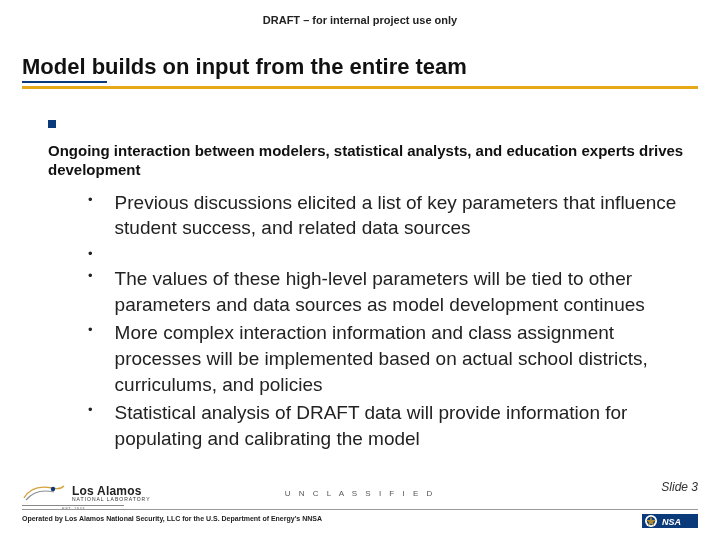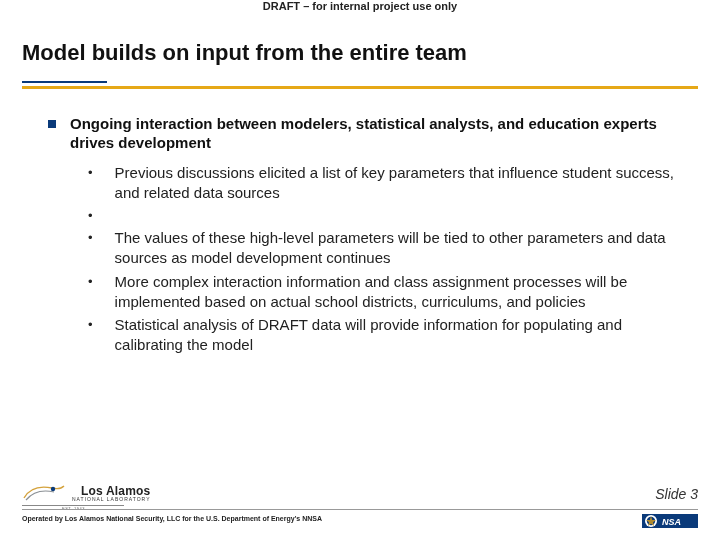--- a/index.html
+++ b/index.html
@@ -9,26 +9,27 @@
     background: #ffffff;
     font-family: Arial, Helvetica, sans-serif;
     position: relative;
     overflow: hidden;
   }
   .draft-header {
     text-align: center;
     font-size: 11px;
     font-weight: bold;
     color: #222;
+    padding-top: 14px;
   }
   .title {
     font-size: 22px;
     font-weight: bold;
     color: #111;
-    padding: 28px 22px 20px 22px;
+    padding: 28px 22px 6px 22px;
   }
   .title-underline {
     margin: 0 22px 0 22px;
     height: 3px;
     background: #e6a817;
     position: relative;
   }
   .title-underline::before {
     content: "";
     position: absolute;
@@ -39,20 +40,21 @@
     background: #0a3a7a;
   }
   .content {
     padding: 26px 30px 0 48px;
   }
   .main-bullet {
     display: flex;
     align-items: flex-start;
     gap: 14px;
     margin-bottom: 10px;
+    flex-direction: column;
   }
   .sq {
     width: 8px;
     height: 8px;
     background: #0a3a7a;
     margin-top: 5px;
     flex: 0 0 auto;
   }
   .main-text {
     font-size: 15px;
@@ -71,21 +73,21 @@
     margin-bottom: 3px;
   }
   .dot {
     font-size: 13px;
     color: #222;
     line-height: 1.4;
     flex: 0 0 auto;
     margin-top: 1px;
   }
   .sub-text {
-    font-size: 15px;
+    font-size: 19px;
     color: #222;
     line-height: 1.35;
   }
   .footer {
     position: absolute;
     left: 0;
     right: 0;
     bottom: 0;
     height: 80px;
   }
@@ -96,21 +98,20 @@
     display: flex;
     align-items: flex-end;
     gap: 6px;
   }
   .swoosh {
     width: 44px;
     height: 22px;
   }
   .logo-text {
     line-height: 1;
-    text-align: right;
   }
   .logo-top { font-size: 12px; font-weight: bold; color: #222; letter-spacing: 0.2px; }
   .logo-sub { font-size: 5px; color: #333; letter-spacing: 1px; }
   .logo-bar {
     position: absolute;
     left: 22px;
     bottom: 34px;
     width: 102px;
     height: 1px;
     background: #888;
@@ -121,22 +122,22 @@
     left: 0; right: 0;
     bottom: 42px;
     text-align: center;
     font-size: 8px;
     letter-spacing: 3px;
     color: #555;
   }
   .slide-num {
     position: absolute;
     right: 22px;
-    bottom: 38px;
-    font-size: 14px;
+    bottom: 46px;
+    font-size: 12px;
     font-style: italic;
     color: #333;
   }
   .footer-rule {
     position: absolute;
     left: 22px;
     right: 22px;
     bottom: 30px;
     height: 1px;
     background: #999;
@@ -199,20 +200,21 @@
       <circle cx="31" cy="9" r="2.2" fill="#0a3a7a"></circle>
     </svg>
     <div class="logo-text">
       <div class="logo-top">Los Alamos</div>
       <div class="logo-sub">NATIONAL LABORATORY</div>
     </div>
   </div>
   <div class="logo-bar"></div>
   <div class="est">EST. 1943</div>
 
+  <div class="classif">U N C L A S S I F I E D</div>
   <div class="slide-num">Slide 3</div>
   <div class="footer-rule"></div>
   <div class="operated">Operated by Los Alamos National Security, LLC for the U.S. Department of Energy's NNSA</div>
 
   <svg class="nnsa" width="56" height="18" viewBox="0 0 56 18">
     <rect x="0" y="2" width="56" height="14" fill="#0a3a7a"></rect>
     <circle cx="9" cy="9" r="6" fill="#fff"></circle>
     <circle cx="9" cy="9" r="4.2" fill="#0a3a7a"></circle>
     <path d="M9 4 L10.2 8 L14 8 L11 10.2 L12 14 L9 11.7 L6 14 L7 10.2 L4 8 L7.8 8 Z" fill="#b08b2e"></path>
     <text x="20" y="13" font-family="Arial" font-size="9" font-weight="bold" font-style="italic" fill="#fff">NSA</text>

